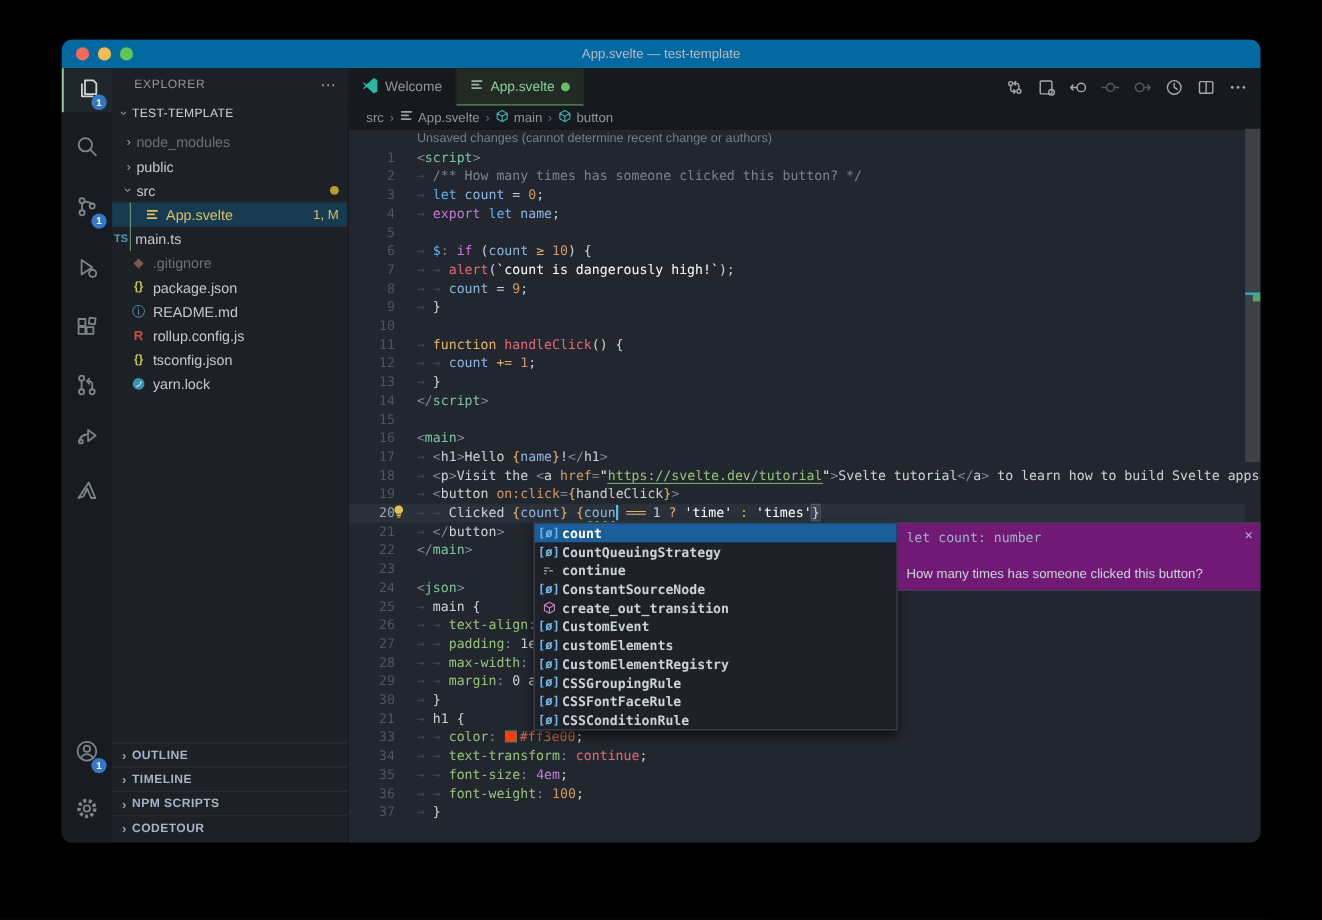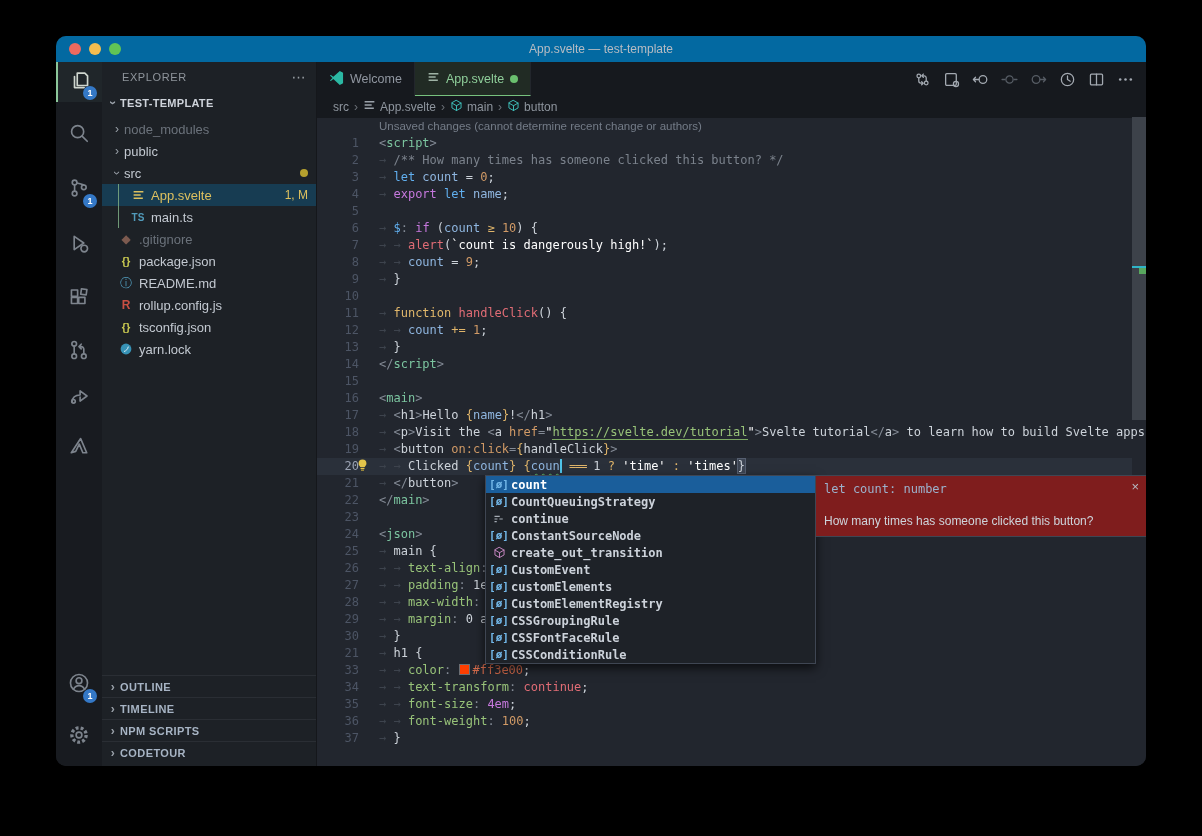--- a/index.html
+++ b/index.html
@@ -13,21 +13,21 @@
   .body{position:absolute;top:26px;left:0;right:0;bottom:0;display:flex}
   
   .activitybar{width:46px;background:#181b20;position:relative;flex:none}
   .act-item{position:absolute;left:0;width:46px;height:40px;display:flex;align-items:center;justify-content:center;cursor:pointer}
   .act-item.active{border-left:2px solid #8cc79a;background:#20262a}
   .act-badge{position:absolute;right:5px;bottom:2px;min-width:14px;height:14px;border-radius:8px;background:#3478c6;color:#fff;font-size:9px;line-height:14px;text-align:center;font-weight:bold}
   
   .sidebar{width:214px;background:#1d2126;position:relative;flex:none}
   .sb-head{height:30px;display:flex;align-items:center;padding:0 10px 0 20px;color:#8f959c;font-size:11px;letter-spacing:.6px}
   .sb-more{margin-left:auto;color:#9aa0a6;font-size:14px;cursor:pointer}
-  .sb-sec{height:22px;display:flex;align-items:center;padding-left:4px;color:#ced3da;font-size:11px;font-weight:bold;letter-spacing:.3px}
+  .sb-sec{height:22px;display:flex;align-items:center;padding-left:4px;color:#ced3da;font-size:11px;font-weight:normal;letter-spacing:.3px}
   .chev{display:inline-block;width:14px;color:#9aa1a9;font-size:12px;text-align:center;transform:none}
   .chev.open{transform:rotate(90deg)}
   .tree{position:absolute;top:56px;left:0;right:0}
   .trow{height:22px;display:flex;align-items:center;font-size:13px;color:#c3c9d1;cursor:pointer;position:relative;padding-right:8px}
   .trow.dim{color:#6b727b}
   .trow.sel{background:#173c52;color:#ddc05e}
   .ticon{width:16px;display:inline-flex;justify-content:center;margin-right:5px;flex:none;font-size:11px}
   .tbadge{margin-left:auto;font-size:12px;color:#ddc05e}
   .tdot{margin-left:auto;width:8px;height:8px;border-radius:50%;background:#b5a02e}
   .guide{position:absolute;left:16px;width:1px;background:#79a580;opacity:.9}
@@ -63,21 +63,21 @@
   .tk-lig{color:#e0b56a;letter-spacing:-1.5px}
   .cursor{display:inline-block;width:2px;height:14px;background:#4fc3e8;vertical-align:middle;margin-bottom:2px}
   .swatch{display:inline-block;width:9px;height:9px;background:#ff3e00;outline:1px solid #ffffff55;margin:0 4px 0 1px}
   .bulb{position:absolute;left:38px;width:16px;height:16px;cursor:pointer}
   
   .suggest{position:absolute;left:168px;top:413px;width:331px;background:#1e2228;border:1px solid #3f4653;box-shadow:0 4px 10px #000a;z-index:5}
   .sitem{height:17px;display:flex;align-items:center;font-family:"DejaVu Sans Mono",monospace;font-size:12px;font-weight:bold;color:#ccd2da;padding-left:4px;cursor:pointer;white-space:pre}
   .sitem.sel{background:#1a5e9b;color:#fff}
   .sic{width:18px;display:inline-flex;justify-content:center;margin-right:3px;flex:none;font-weight:bold;font-size:11px}
   .sic.var{color:#72b7e8}.sic.kwd{color:#a6adb5}.sic.mod{color:#c586c0}
-  .sdetail{position:absolute;left:499px;top:413px;width:331px;height:62px;background:#7f1d1d;border:1px solid #3f4653;border-left:none;z-index:5;padding:6px 8px}
+  .sdetail{position:absolute;left:499px;top:413px;width:331px;height:62px;background:#701a75;border:1px solid #3f4653;border-left:none;z-index:5;padding:6px 8px}
   .ssig{font-family:"DejaVu Sans Mono",monospace;font-size:12px;color:#9cb2cc}
   .sdoc{position:absolute;left:8px;bottom:8px;font-size:12px;color:#ced4db}
   .sclose{position:absolute;right:7px;top:3px;color:#b6bcc4;font-size:13px;cursor:pointer}
   
   .sb-thumb{position:absolute;right:0;top:55px;width:14px;height:303px;background:#3d424a;cursor:pointer;z-index:2}
   .mk-teal{position:absolute;right:0;top:204px;width:14px;height:2px;background:#2fb4c8;z-index:3}
   .mk-green{position:absolute;right:0;top:206px;width:7px;height:6px;background:#58a75e;z-index:3}
 </style>
 </head>
 <body>
@@ -189,21 +189,21 @@
           <div class="trow sel">
             <span class="ticon" style="margin-left:28px">
               <svg width="13" height="13" viewBox="0 0 12 12" stroke="#ddc05e" stroke-width="1.5" fill="none">
                 <path d="M1.5 2.5 H10.5 M1.5 5.5 H8 M1.5 8.5 H10"></path>
               </svg>
             </span>
             <span>App.svelte</span>
             <span class="tbadge">1, M</span>
           </div>
           <div class="trow">
-            <span class="ticon" style="margin-left:28px">
+            <span class="ticon" style="">
               <span style="color:#519aba;font-size:10px;font-weight:bold">TS</span>
             </span>
             <span>main.ts</span>
           </div>
           <div class="trow dim">
             <span class="ticon" style="margin-left:16px">
               <span style="color:#7c5a4f;font-size:12px">◆</span>
             </span>
             <span>.gitignore</span>
           </div>

